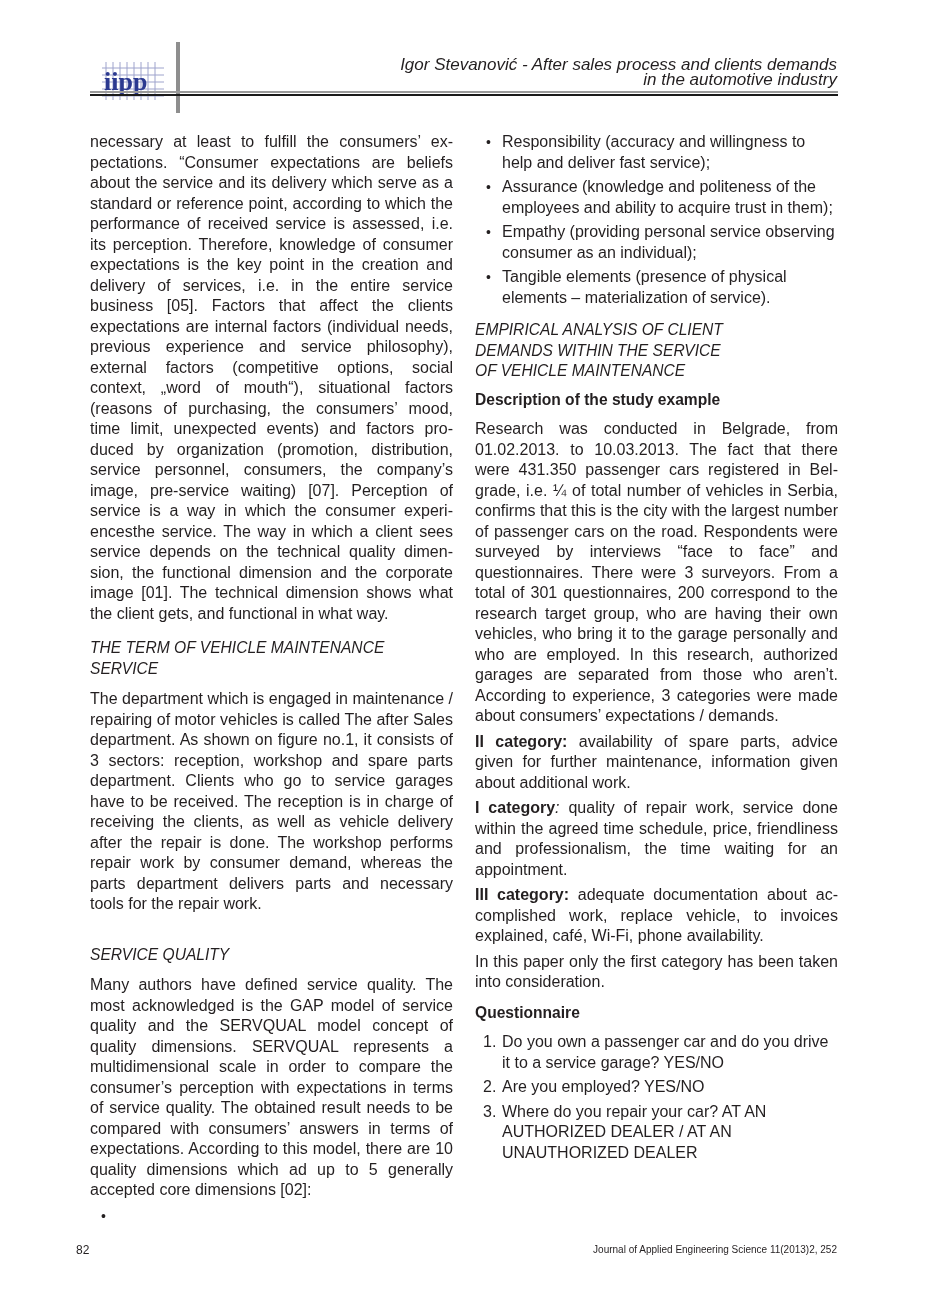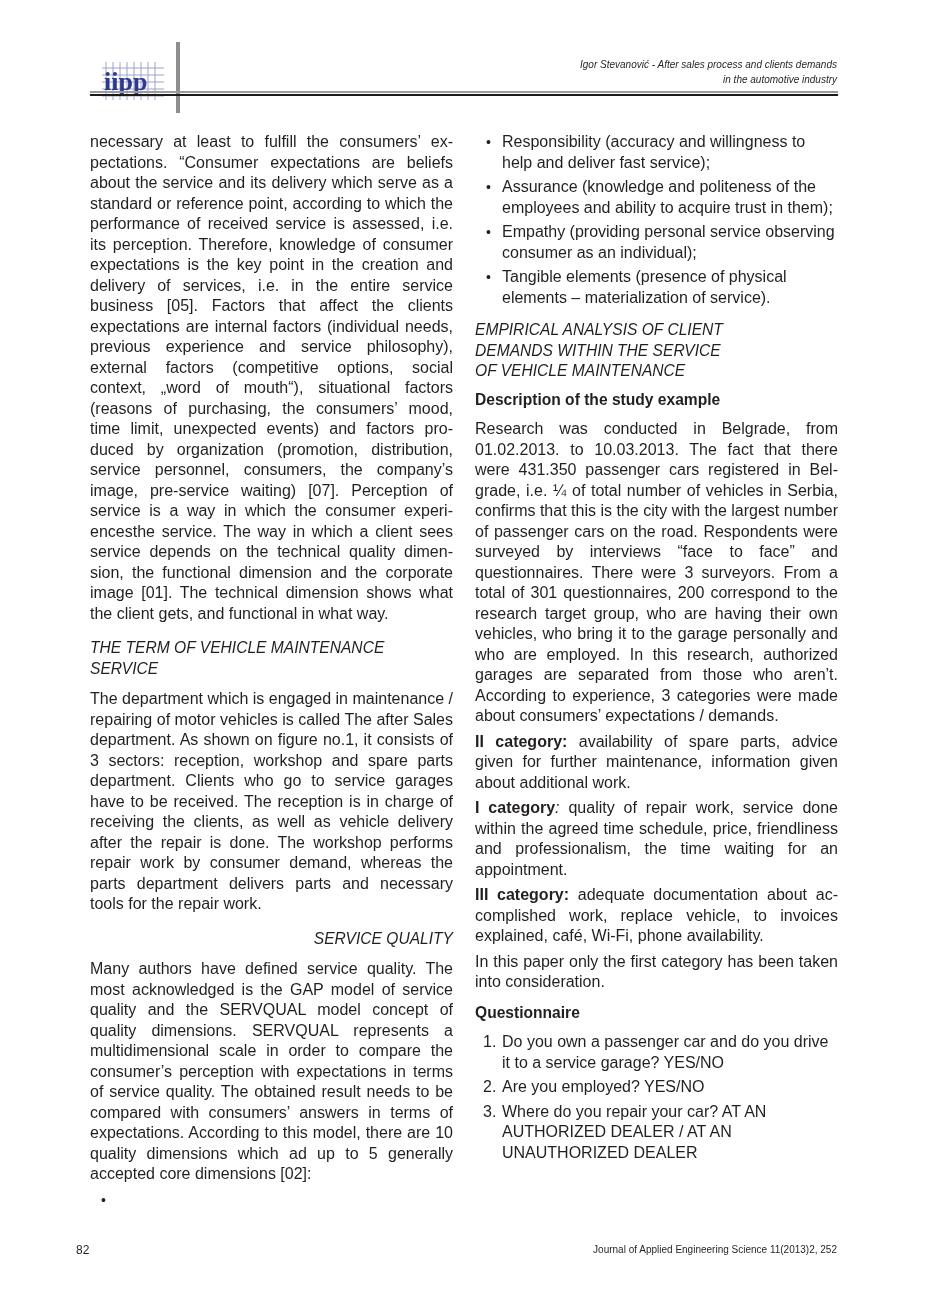--- a/index.html
+++ b/index.html
@@ -15,21 +15,21 @@
       position: absolute; left: 176px; top: 42px; width: 4px; height: 71px; background: #8e8e8e;
     }
     .hrule-gray {
       position: absolute; left: 90px; top: 91px; width: 748px; height: 2px; background: #9a9a9a;
     }
     .hrule-black {
       position: absolute; left: 90px; top: 94px; width: 748px; height: 2px; background: #1a1a1a;
     }
     .running-head {
       position: absolute; right: 88px; top: 57px; text-align: right;
-      font-style: italic; font-size: 10px; line-height: 15px; color: #231f20;
+      font-style: italic; font-size: 17px; line-height: 15px; color: #231f20;
     }
     .col {
       position: absolute; top: 132px; font-size: 16px; line-height: 20.5px;
     }
     .col-left { left: 90px; width: 363px; }
     .col-right { left: 475px; width: 363px; }
     p { margin: 0 0 10px 0; text-align: justify; hyphens: manual; }
     p.tight { margin-bottom: 5px; }
     h2 {
       margin: 0 0 10px 0; font-size: 15.6px; line-height: 20.5px;
@@ -87,21 +87,21 @@
 <div class="hrule-black"></div>
 <div class="running-head">
   <div>Igor Stevanović - After sales process and clients demands</div>
   <div>in the automotive industry</div>
 </div>
 
 <div class="col col-left">
   <p>necessary at least to fulfill the consumers’ ex­pectations. “Consumer expectations are beliefs about the service and its delivery which serve as a standard or reference point, according to which the performance of received service is as­sessed, i.e. its perception. Therefore, knowledge of consumer expectations is the key point in the creation and delivery of services, i.e. in the entire service business [05]. Factors that affect the cli­ents expectations are internal factors (individual needs, previous experience and service philoso­phy), external factors (competitive options, so­cial context, „word of mouth“), situational factors (reasons of  purchasing, the consumers’ mood, time limit, unexpected events) and factors pro­duced by organization (promotion, distribution, service personnel, consumers, the company’s image, pre-service waiting) [07]. Perception of service is a way in which the consumer experi­encesthe service. The way in which a client sees service depends on the technical quality dimen­sion, the functional dimension and the corporate image [01]. The technical dimension shows what the client gets, and functional in what way.</p>
   <h2 style="margin-top:14px;">THE TERM OF VEHICLE MAINTENANCE SERVICE</h2>
   <p>The department which is engaged in mainte­nance / repairing of motor vehicles is called The after Sales department. As shown on figure no.1, it consists of 3 sectors: reception, workshop and spare parts department. Clients who go to ser­vice garages have to be received. The recep­tion is in charge of receiving the clients, as well as vehicle delivery after the repair is done. The workshop performs repair work by consumer demand, whereas the parts department delivers parts and necessary tools for the repair work.</p>
-  <h2 style="margin-top:14px;text-align:right;">SERVICE QUALITY</h2>
+  <h2 style="margin-top:30px;">SERVICE QUALITY</h2>
   <p class="tight">Many authors have defined service quality. The most acknowledged is the GAP model of ser­vice quality and the SERVQUAL model concept of quality dimensions. SERVQUAL represents a multidimensional scale in order to compare the consumer’s perception with expectations in terms of service quality. The obtained result needs to be compared with consumers’ answers in terms of expectations. According to this mod­el, there are 10 quality dimensions which ad up to 5 generally accepted core dimensions [02]:</p>
   <ul class="bullets">
     <li>
       <span class="dot">•</span>
     </li>
   </ul>
 </div>
 
 <div class="col col-right">
   <ul class="bullets" style="margin-bottom:12px;">

